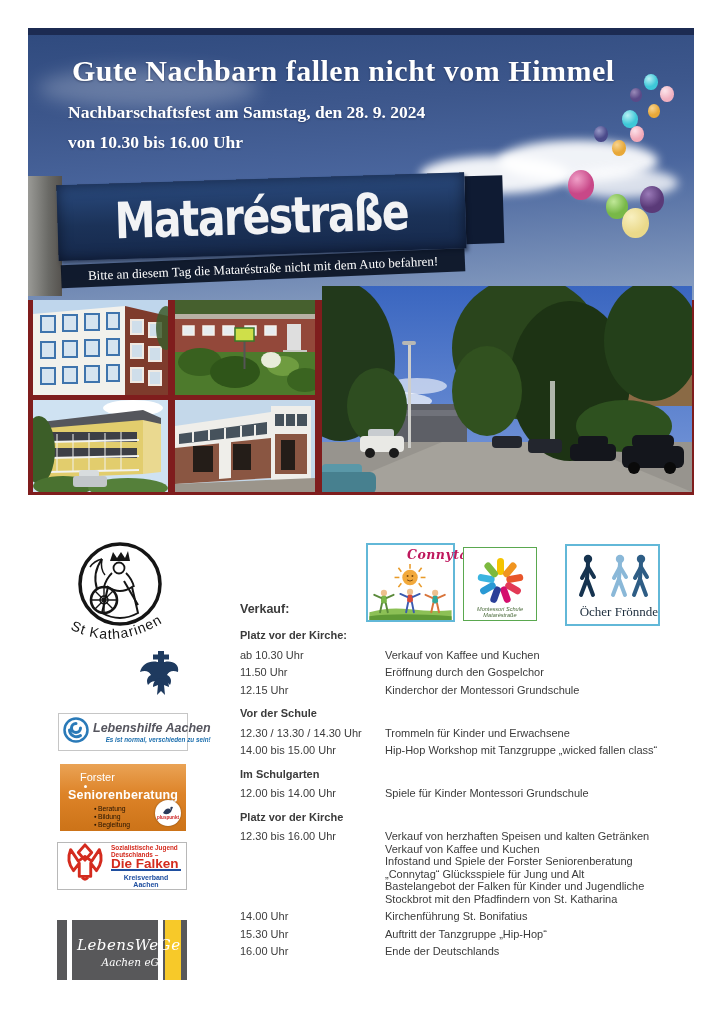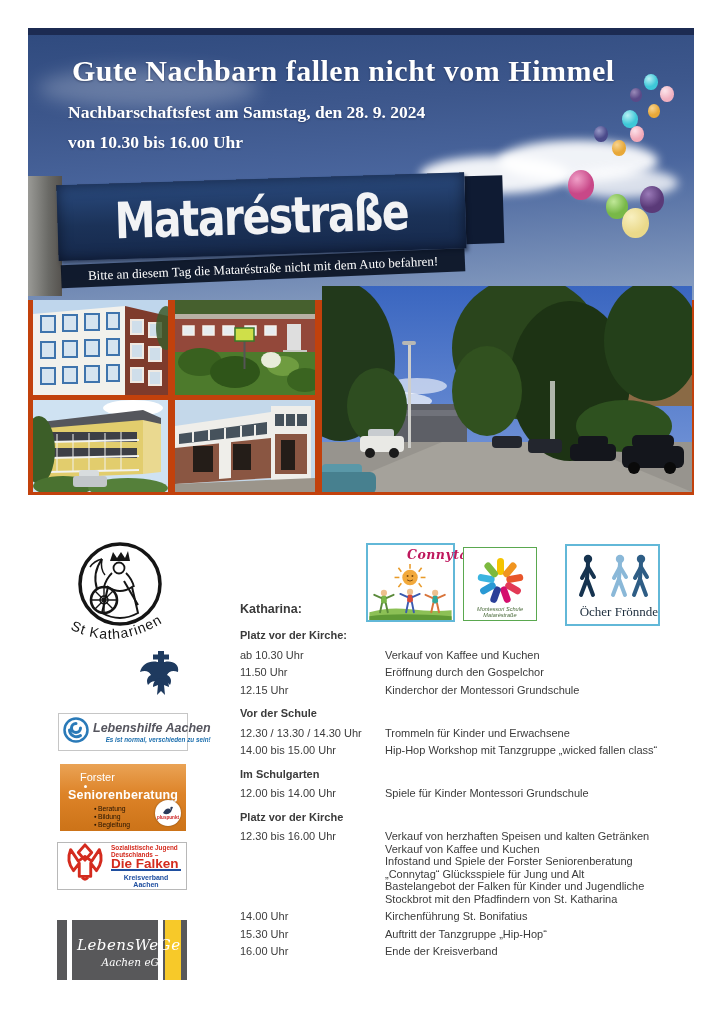--- a/index.html
+++ b/index.html
@@ -1,20 +1,20 @@
 <!DOCTYPE html>
 <html><head>
 <meta charset="utf-8">
 <style>
   html,body{margin:0;padding:0;background:#888;}
   .page{position:relative;width:724px;height:1023px;background:#ffffff;overflow:hidden;
         font-family:"Liberation Sans",sans-serif;}
 
   
-  .poster{position:absolute;left:28px;top:28px;width:666px;height:467px;background:#c2410c;overflow:hidden;}
+  .poster{position:absolute;left:28px;top:28px;width:666px;height:467px;background:#7f1d1d;overflow:hidden;}
   .sky{position:absolute;left:0;top:0;width:666px;height:272px;
        background:linear-gradient(176deg,#2f4a7e 0%,#3d578c 30%,#4a669e 55%,#8aa0c2 100%);}
   .sky-topstrip{position:absolute;left:0;top:0;width:100%;height:7px;background:#1c2b52;}
   .cloud{position:absolute;background:rgba(255,255,255,.92);border-radius:50%;filter:blur(5px);}
   .cloud.faint{opacity:.25;filter:blur(9px);}
   .balloon{position:absolute;border-radius:50% 50% 48% 48%;}
   .poster-title{position:absolute;left:44px;top:26px;color:#fff;
         font-family:"Liberation Serif",serif;font-weight:bold;font-size:30px;letter-spacing:.5px;
         text-shadow:0 1px 2px rgba(10,20,50,.45);}
   .poster-sub{position:absolute;left:40px;color:#fff;font-family:"Liberation Serif",serif;
@@ -465,21 +465,21 @@
           <line x1="67" y1="27" x2="61" y2="43"></line>
           <line x1="67" y1="27" x2="73" y2="43"></line>
         <line x1="68" y1="15" x2="62" y2="26"></line>
           <line x1="68" y1="15" x2="74" y2="25"></line>
       </g>
     </svg>
     <div class="oe-label">Öcher Frönnde</div>
   </div>
 
   <div class="program">
-    <div class="prog-heading">Katharina:</div>
+    <div class="prog-heading">Verkauf:</div>
 
     <div class="psec-header">Platz vor der Kirche:</div>
     <div class="prow">
       <div class="ptime">ab 10.30 Uhr</div>
       <div class="pdesc">Verkauf von Kaffee und Kuchen</div>
     </div>
     <div class="prow">
       <div class="ptime">11.50 Uhr</div>
       <div class="pdesc">Eröffnung durch den Gospelchor</div>
     </div>
@@ -517,17 +517,17 @@
     <div class="prow">
       <div class="ptime">14.00 Uhr</div>
       <div class="pdesc">Kirchenführung St. Bonifatius</div>
     </div>
     <div class="prow">
       <div class="ptime">15.30 Uhr</div>
       <div class="pdesc">Auftritt der Tanzgruppe „Hip-Hop“</div>
     </div>
     <div class="prow">
       <div class="ptime">16.00 Uhr</div>
-      <div class="pdesc">Ende der Kreisverband</div>
+      <div class="pdesc">Ende der Deutschlands</div>
     </div>
   </div>
 
 </div>
 
 </body></html>

